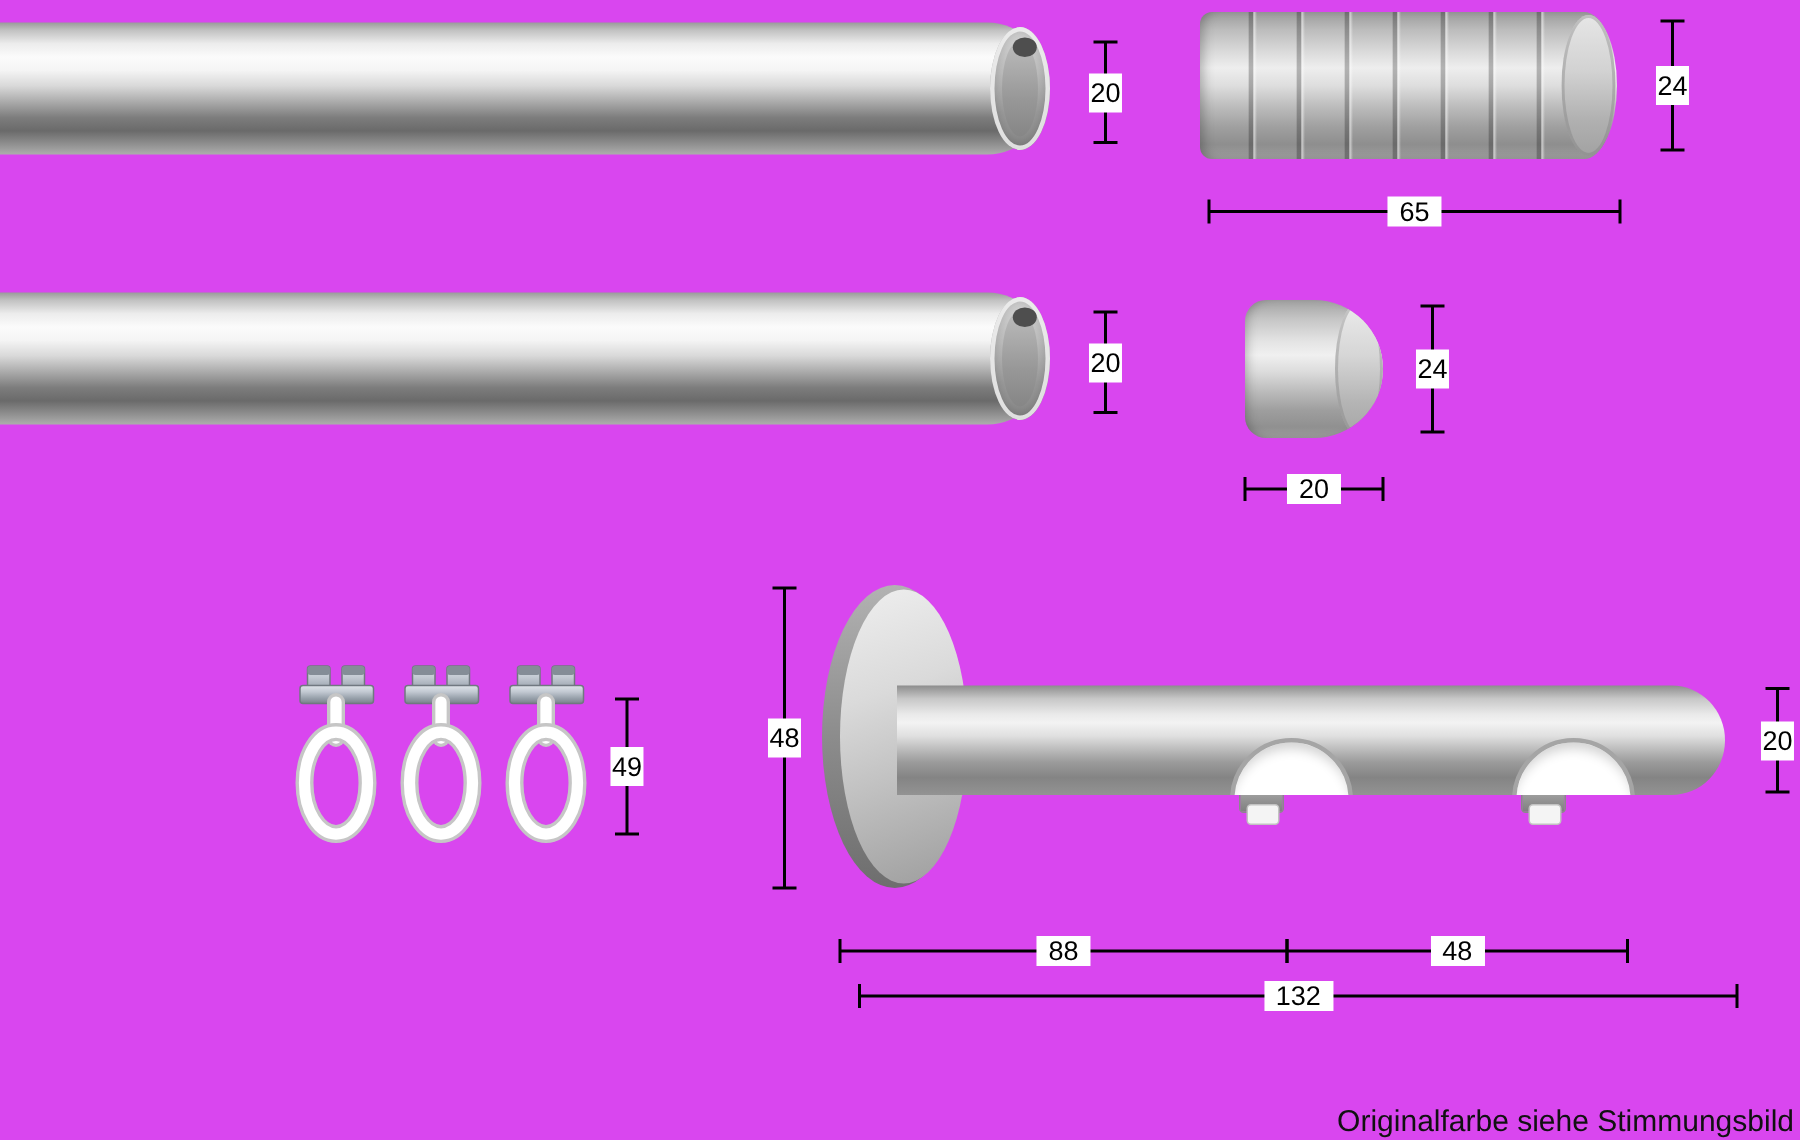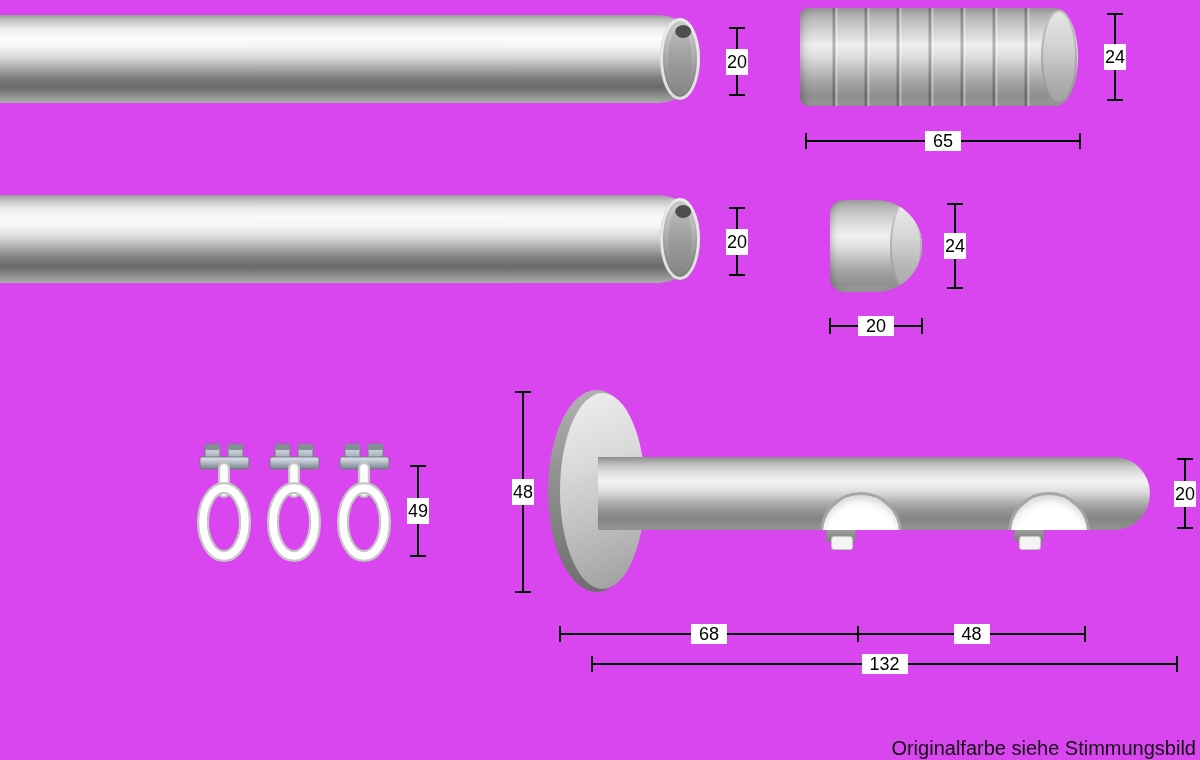--- a/index.html
+++ b/index.html
@@ -249,24 +249,24 @@
     <div class="cutout" style="left:222px"></div>
     <div class="cutout" style="left:410px"></div>
   </div>
   <div class="vdim" style="left:522px;top:392px;height:200px">
     <span class="dlabel">48</span>
   </div>
   <div class="vdim" style="left:1184px;top:459px;height:69px">
     <span class="dlabel">20</span>
   </div>
   <div class="hdim" style="left:560px;top:633px;width:298px">
-    <span class="dlabel">68</span>
+    <span class="dlabel">88</span>
   </div>
   <div class="hdim" style="left:858px;top:633px;width:227px">
     <span class="dlabel">48</span>
   </div>
-  <div class="hdim" style="left:592px;top:663px;width:585px">
+  <div class="hdim" style="left:573px;top:663px;width:585px">
     <span class="dlabel">132</span>
   </div>
 
   <div class="footnote">Originalfarbe siehe Stimmungsbild</div>
 
 </div>
 
 </body></html>

